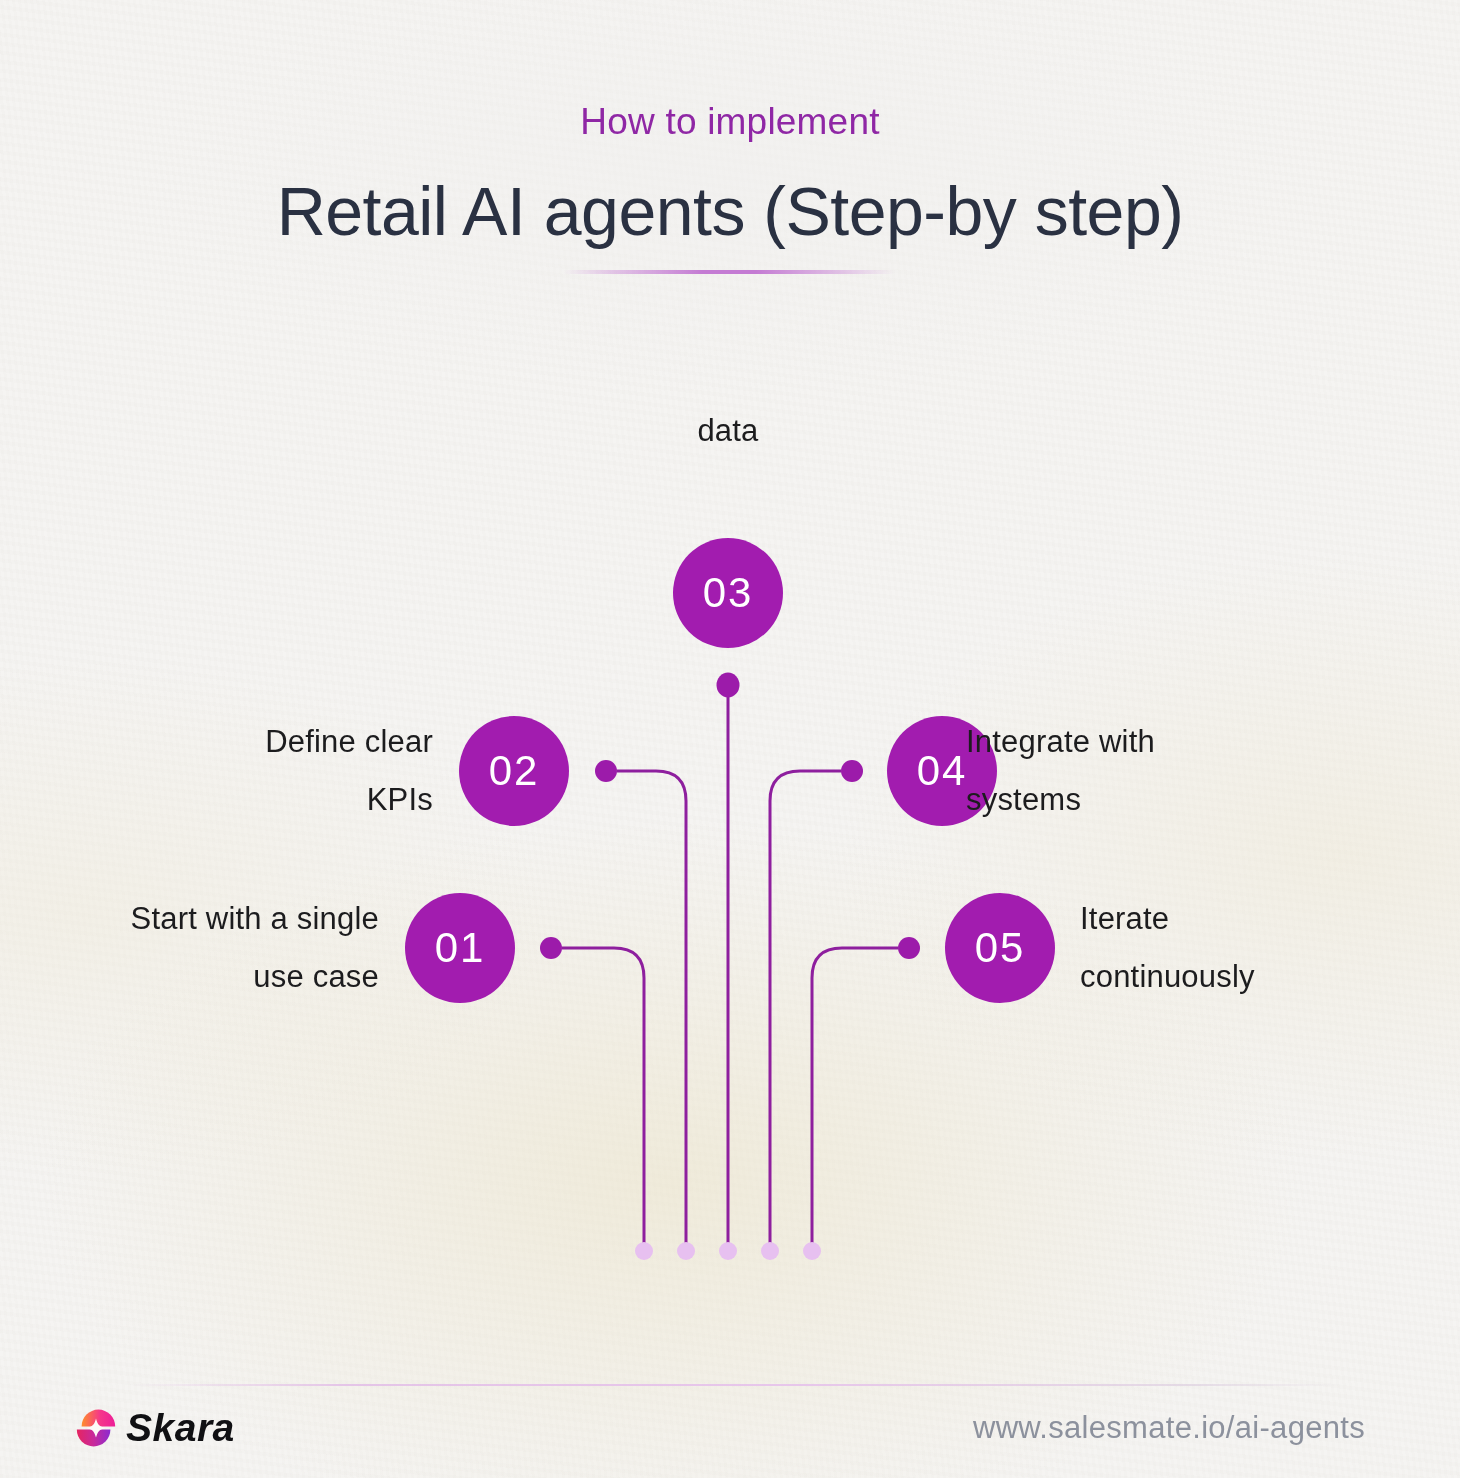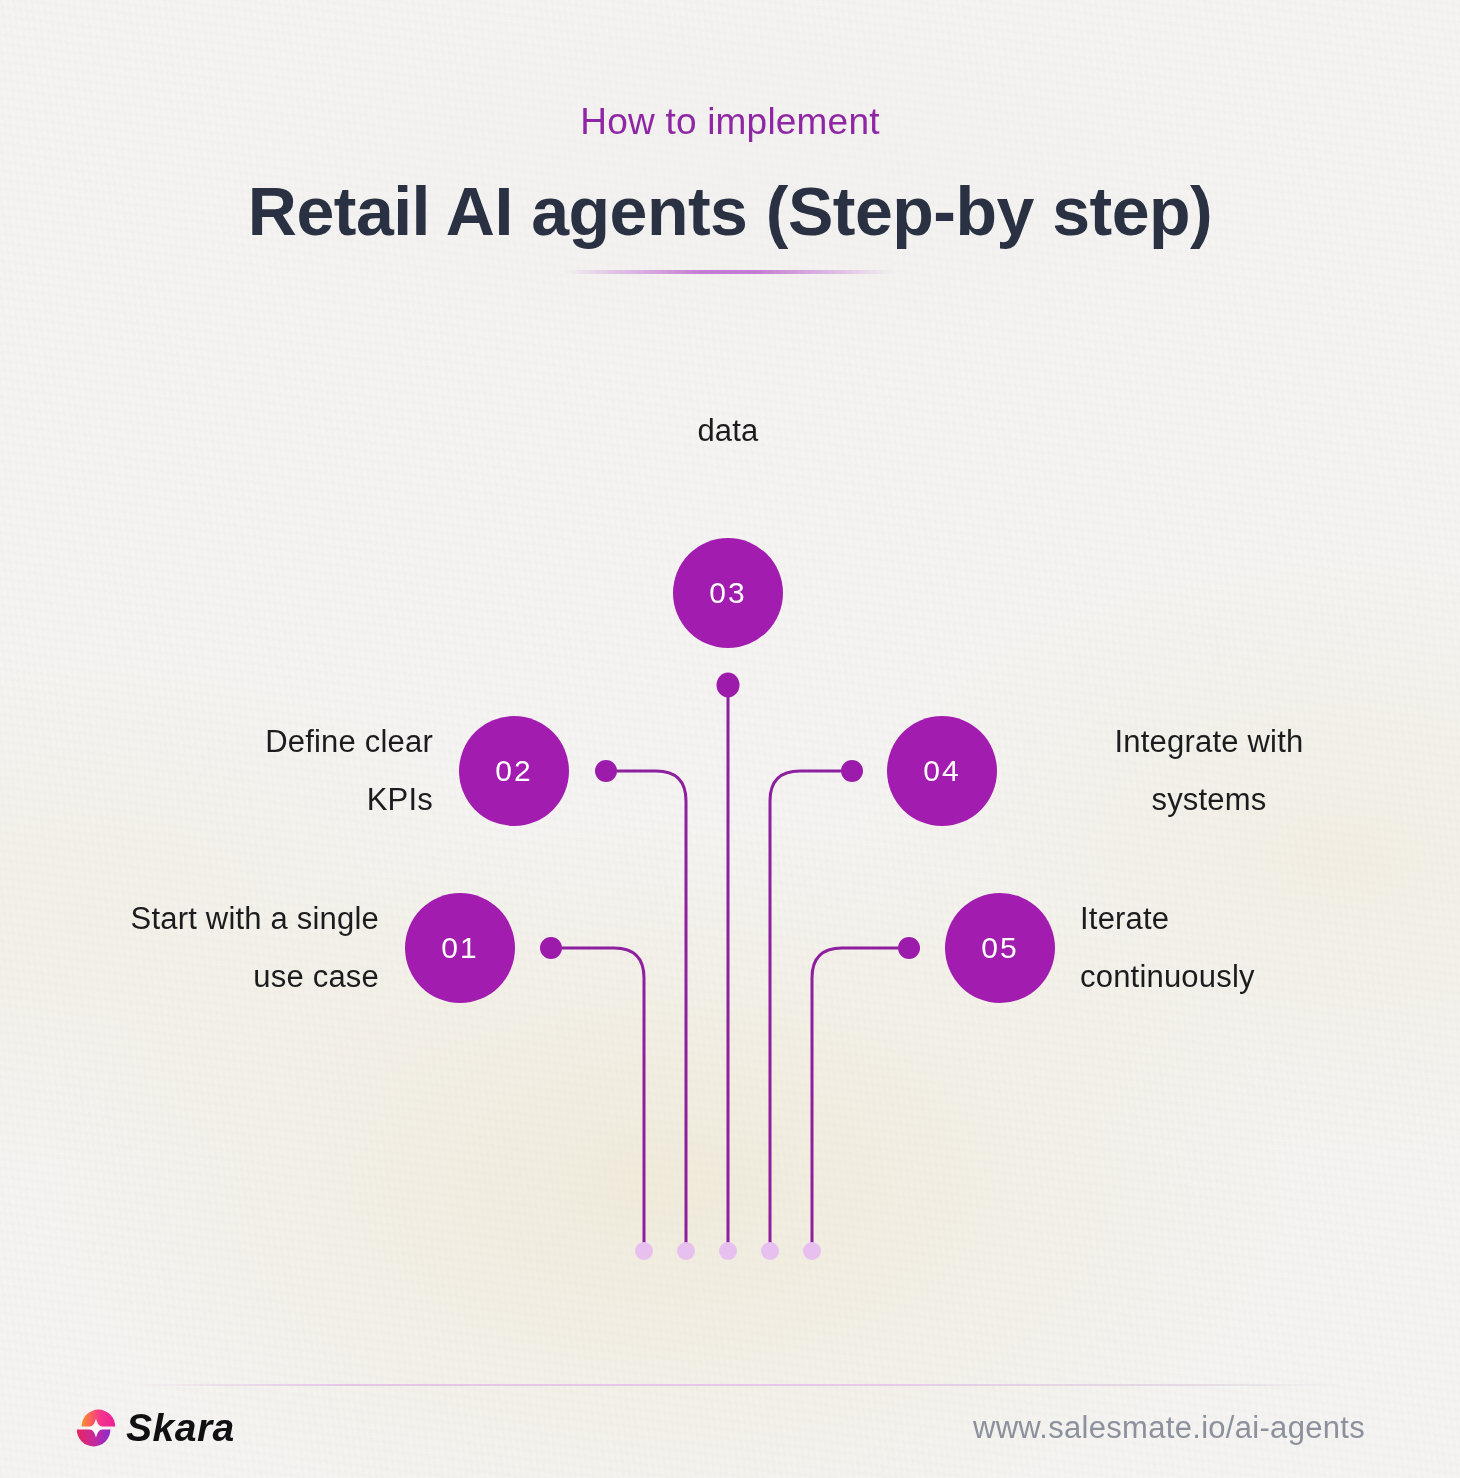--- a/index.html
+++ b/index.html
@@ -29,21 +29,21 @@
     font-size: 37px;
     font-weight: 500;
     letter-spacing: 0.2px;
     color: #8f27a5;
   }
   .title {
     position: absolute;
     top: 172px; left: 0; width: 100%;
     text-align: center;
     font-size: 68px;
-    font-weight: 700;
+    font-weight: 400;
     letter-spacing: -0.5px;
     color: #2a3142;
   }
   .title-underline {
     position: absolute;
     top: 270px; left: 563px;
     width: 332px; height: 4px;
     border-radius: 2px;
     background: linear-gradient(90deg,
       rgba(199,123,214,0) 0%,
@@ -63,42 +63,42 @@
   
   .step-circle {
     position: absolute;
     width: 110px; height: 110px;
     border-radius: 50%;
     background: #a21caf;
     display: flex;
     align-items: center;
     justify-content: center;
     color: #ffffff;
-    font-size: 30px;
+    font-size: 42px;
     font-weight: 500;
     letter-spacing: 2px;
   }
   .circle-03 { left: 673px; top: 538px; }
   .circle-02 { left: 459px; top: 716px; }
   .circle-04 { left: 887px; top: 716px; }
   .circle-01 { left: 405px; top: 893px; }
   .circle-05 { left: 945px; top: 893px; }
 
   
   .step-label {
     position: absolute;
     font-size: 31px;
     font-weight: 400;
     line-height: 58px;
     color: #1c1c1e;
     letter-spacing: 0.2px;
   }
   .label-03 { left: 528px; top: 402px; width: 400px; text-align: center; }
   .label-02 { left: 133px; top: 713px; width: 300px; text-align: right; }
-  .label-04 { left: 1039px; top: 713px; width: 340px; text-align: center; }
+  .label-04 { left: 966px; top: 713px; width: 340px; text-align: left; }
   .label-01 { left: 79px;  top: 890px; width: 300px; text-align: right; }
   .label-05 { left: 1080px; top: 890px; width: 340px; text-align: left; }
 
   
   .footer-divider {
     position: absolute;
     top: 1384px; left: 128px;
     width: 1215px; height: 2px;
     background: linear-gradient(90deg,
       rgba(220,186,225,0) 0%,

